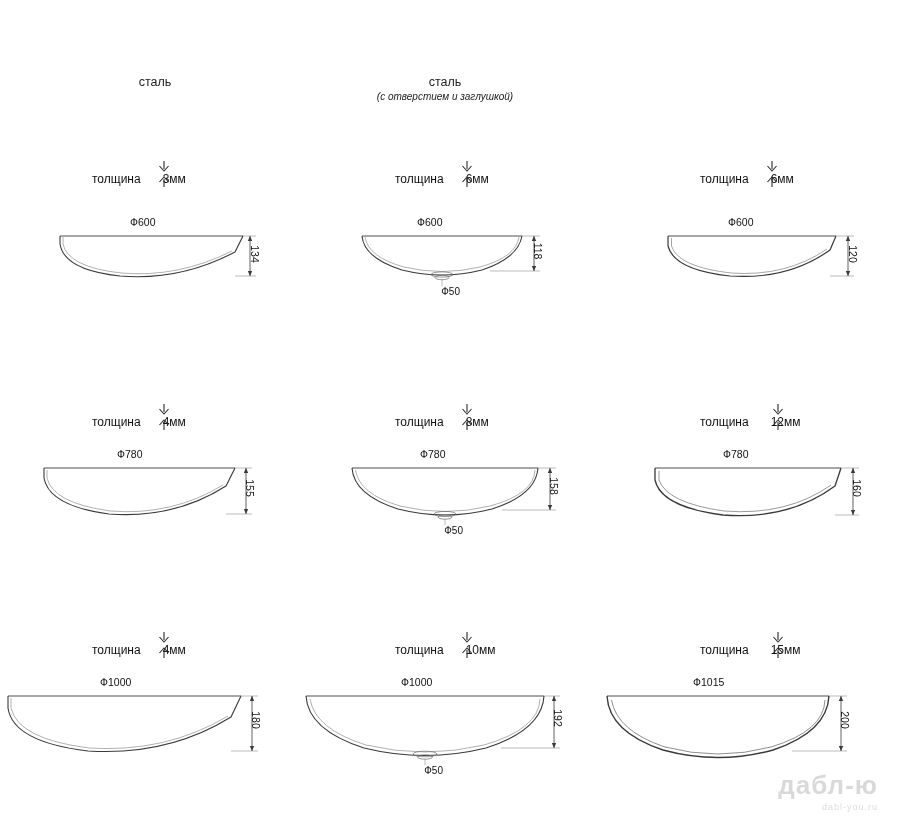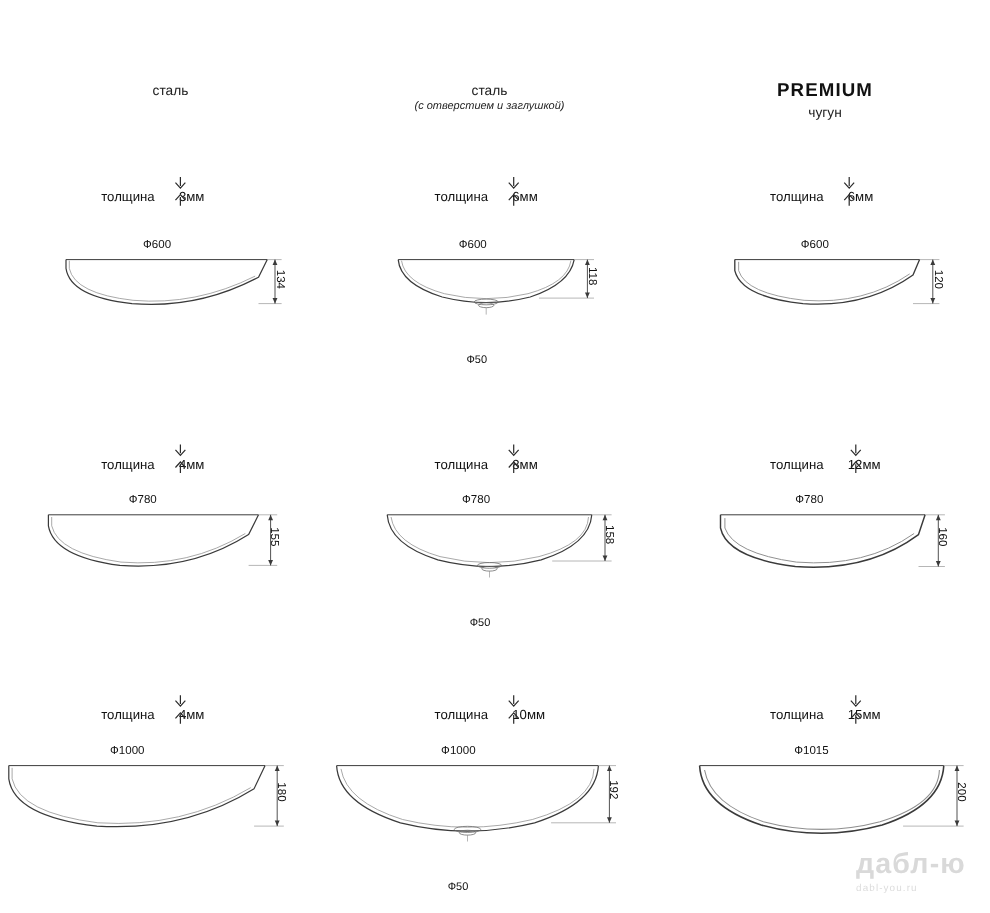--- a/index.html
+++ b/index.html
@@ -51,49 +51,45 @@
   }
   .depth-label{
     position:absolute;
     font-size:10.5px;color:#111;
     white-space:nowrap;
     transform-origin:center center;
   }
   .hole-label{
     position:absolute;
     font-size:10px;color:#111;
-    white-space:nowrap;text-align:left;margin-top:36px;
+    white-space:nowrap;text-align:right;
   }
 
   
   .wm{
-    position:absolute;right:22px;bottom:18px;
+    position:absolute;right:22px;bottom:18px;text-align:right;
     color:#d9d9d9;
   }
   .wm-main{font-size:26px;font-weight:bold;letter-spacing:1px;line-height:1;}
   .wm-sub{font-size:9px;letter-spacing:1px;margin-top:4px;color:#dcdcdc;}
 </style>
 </head>
 <body>
 
 <div class="sheet">
 
   <div class="col-head" style="left:60px;top:72px;width:190px;">
     <div class="col-sub">сталь</div>
   </div>
 
   <div class="col-head" style="left:345px;top:72px;width:200px;">
     <div class="col-sub">сталь</div>
     <div class="col-note">(с отверстием и заглушкой)</div>
   </div>
 
-  <div class="col-head" style="left:655px;top:72px;width:190px;">
-    <div class="col-title">PREMIUM</div>
-    <div class="col-sub">чугун</div>
-  </div>
 
   <div class="cell" style="left:0;top:0;">
     <div class="thk" style="left:92px;top:172px;">
       <span class="word">толщина</span>
       <span class="val">3мм</span>
     </div>
     <svg class="arrows" style="left:155px;top:160px;" width="18" height="28" viewBox="0 0 18 28">
       <path d="M9 1 L9 9 M4.5 6 L9 11 L13.5 6" fill="none" stroke="#2b2b2b" stroke-width="1.1"></path>
       <path d="M4.5 22 L9 17 L13.5 22 M9 27 L9 19" fill="none" stroke="#2b2b2b" stroke-width="1.1"></path>
     </svg>
@@ -315,21 +311,21 @@
   <div class="cell" style="left:0;top:0;">
     <div class="thk" style="left:700px;top:643px;">
       <span class="word">толщина</span>
       <span class="val">15мм</span>
     </div>
     <svg class="arrows" style="left:769px;top:631px;" width="18" height="28" viewBox="0 0 18 28">
       <path d="M9 1 L9 9 M4.5 6 L9 11 L13.5 6" fill="none" stroke="#2b2b2b" stroke-width="1.1"></path>
       <path d="M4.5 22 L9 17 L13.5 22 M9 27 L9 19" fill="none" stroke="#2b2b2b" stroke-width="1.1"></path>
     </svg>
 
-    <div class="draw" style="left:636px;top:690px;">
+    <div class="draw" style="left:607px;top:690px;">
       <svg width="260" height="90" viewBox="0 0 260 90">
         <line x1="0" y1="6" x2="222" y2="6" stroke="#3a3a3a" stroke-width="0.9"></line>
         <path d="M0 6 Q2 42 56 60 Q111 75 166 60 Q220 42 222 6" fill="none" stroke="#3a3a3a" stroke-width="1.4"></path>
         <path d="M4.5 10 Q10 41 58 57 Q111 71 164 57 Q217 41 218 10" fill="none" stroke="#8f8f8f" stroke-width="1"></path>
         <line x1="222" y1="6" x2="240" y2="6" stroke="#8f8f8f" stroke-width="0.6"></line>
         <line x1="185" y1="61" x2="240" y2="61" stroke="#8f8f8f" stroke-width="0.6"></line>
         <line x1="234" y1="6" x2="234" y2="61" stroke="#3a3a3a" stroke-width="0.8"></line>
         <path d="M234 6 l-2.2 5 h4.4 z" fill="#3a3a3a"></path>
         <path d="M234 61 l-2.2 -5 h4.4 z" fill="#3a3a3a"></path>
       </svg>

